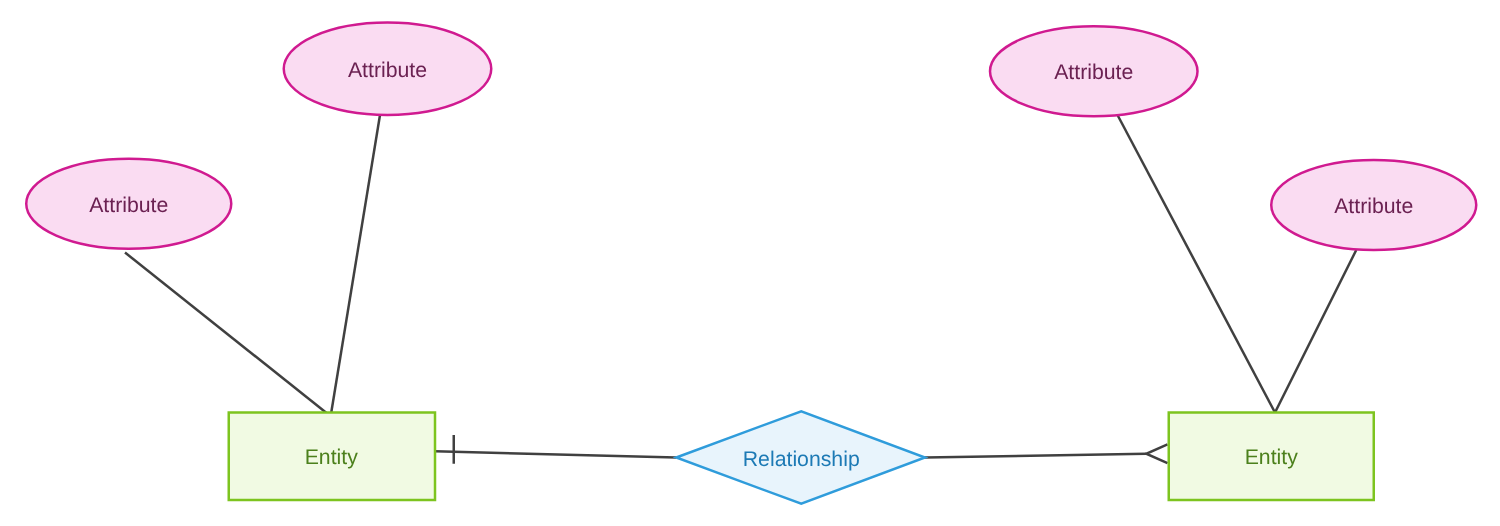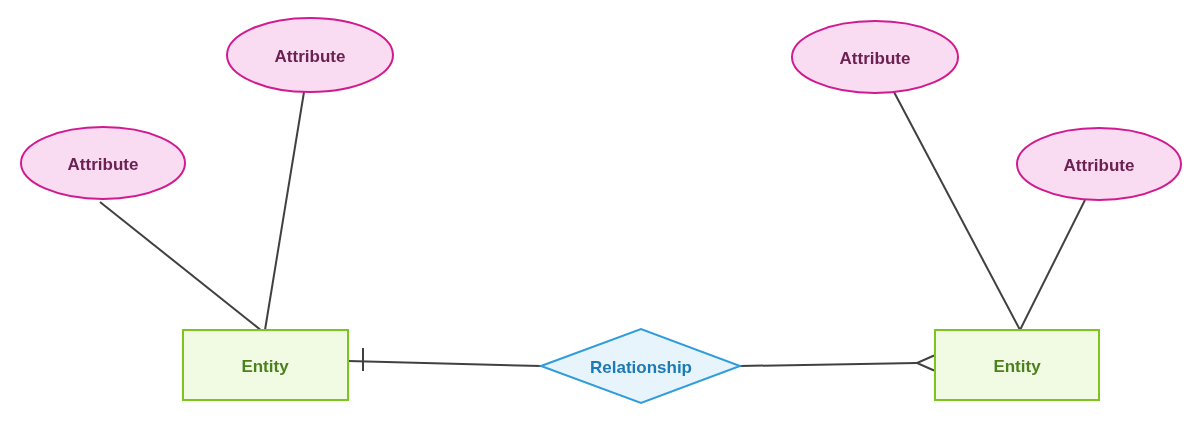--- a/index.html
+++ b/index.html
@@ -8,21 +8,20 @@
     width: 1200px;
     height: 421px;
     background: var(--canvas-bg, #ffffff);
     font-family: "Liberation Sans", sans-serif;
   }
   .canvas {
     position: relative;
     width: 1200px;
     height: 421px;
     overflow: hidden;
-    font-weight: bold;
   }
   svg { display: block; }
 
   .edge {
     stroke: var(--edge-stroke, #404040);
     stroke-width: 2;
     fill: none;
   }
   .marker {
     stroke: var(--edge-stroke, #404040);

